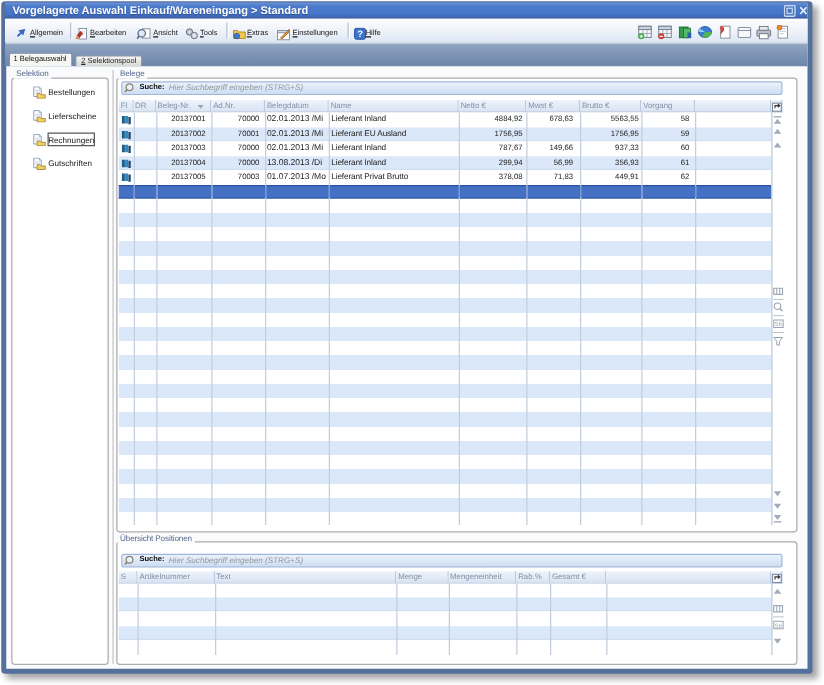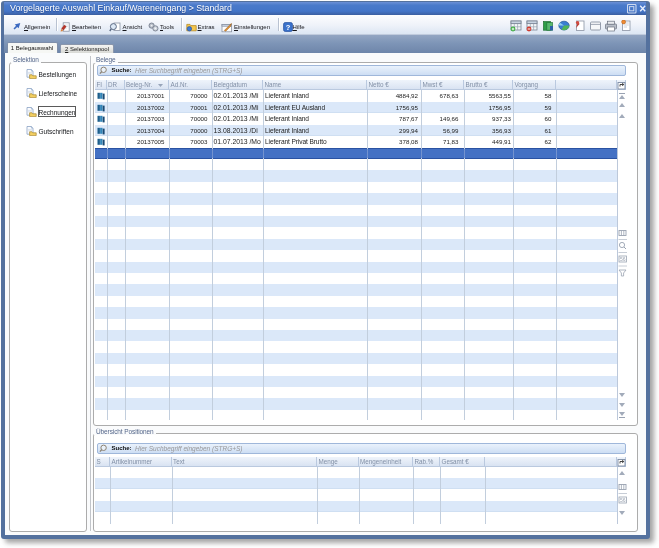--- a/index.html
+++ b/index.html
@@ -1,21 +1,21 @@
 <!DOCTYPE html>
 <html><head>
 <meta charset="utf-8">
 <style>
 * { margin:0; padding:0; box-sizing:border-box; }
 html,body { width:659px; height:548px; background:#ffffff; font-family:"Liberation Sans", sans-serif; overflow:hidden; }
 body { position:relative; }
 .abs { position:absolute; }
 .win { left:1px; top:1px; width:649px; height:538px; border:4px solid #54719e; border-top-width:2px; border-radius:3px; background:#fafbfc; box-shadow:4px 4px 5px rgba(105,105,105,.6); }
 .titlebar { left:4px; top:2px; width:642px; height:13px; background:linear-gradient(#6c90d6, #4a7aca 25%, #4475c8 70%, #3d63a8 95%, #3a5b9d); }
-.title-text { left:10px; top:3px; font-size:8.8px; font-weight:normal; color:#fff; text-shadow:0 1px 1px #2a4a8e; white-space:nowrap; }
+.title-text { left:10px; top:3px; font-size:8.8px; font-weight:bold; color:#fff; text-shadow:0 1px 1px #2a4a8e; white-space:nowrap; }
 .toolbar { left:4px; top:15px; width:642px; height:20px; background:linear-gradient(#fdfdfe, #eef2f9 55%, #dce6f3); border-bottom:1px solid #c0cbdd; }
 .tabstrip { left:4px; top:35px; width:642px; height:18px; background:linear-gradient(#93a6c3, #7e95b7 45%, #6e86aa); }
 .mtext { top:23.5px; font-size:6px; color:#15151a; white-space:nowrap; }
 .msep { top:18px; width:1px; height:13px; background:#b9c2d1; box-shadow:1px 0 0 #fff; }
 u { text-decoration:underline; }
 .tab1 { left:6.5px; top:42px; width:51px; height:11px; background:#f6f7f4; border:1px solid #7e8ea9; border-bottom:none; border-radius:2px 2px 0 0; font-size:6px; color:#111; text-align:center; line-height:10px; }
 .tab2 { left:60px; top:43.5px; width:54px; height:9.5px; background:linear-gradient(#f4f4f2,#d8d9d5); border:1px solid #8a96ab; border-bottom:none; border-radius:2px 2px 0 0; font-size:6px; color:#222; text-align:center; line-height:9px; }
 
 .gbox { border:1px solid #acacac; border-radius:3px; background:#fff; }
 .glabel { font-size:6.5px; letter-spacing:-0.1px; color:#55678a; background:#fafbfc; padding:0 2px; white-space:nowrap; line-height:7px; }

